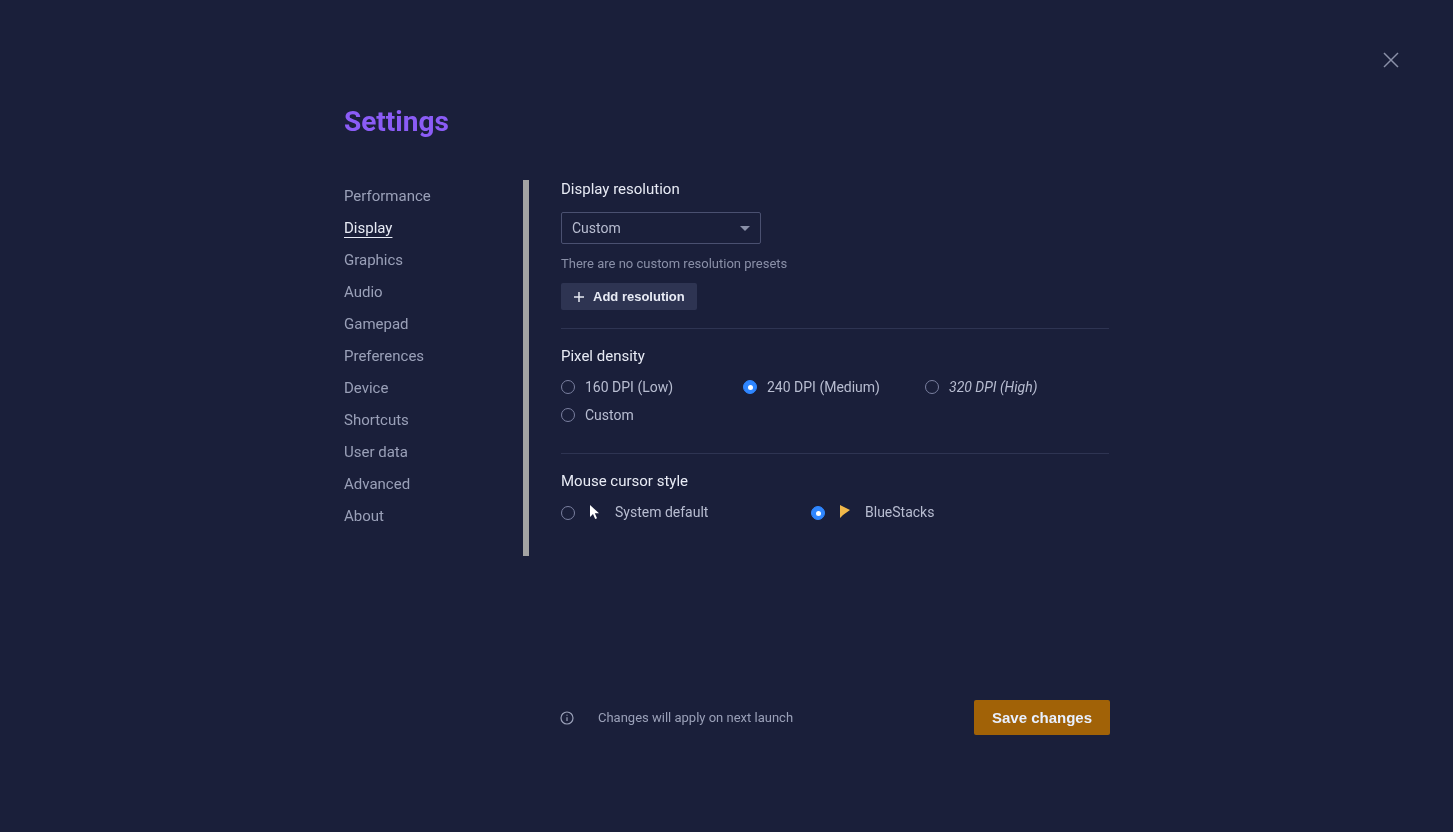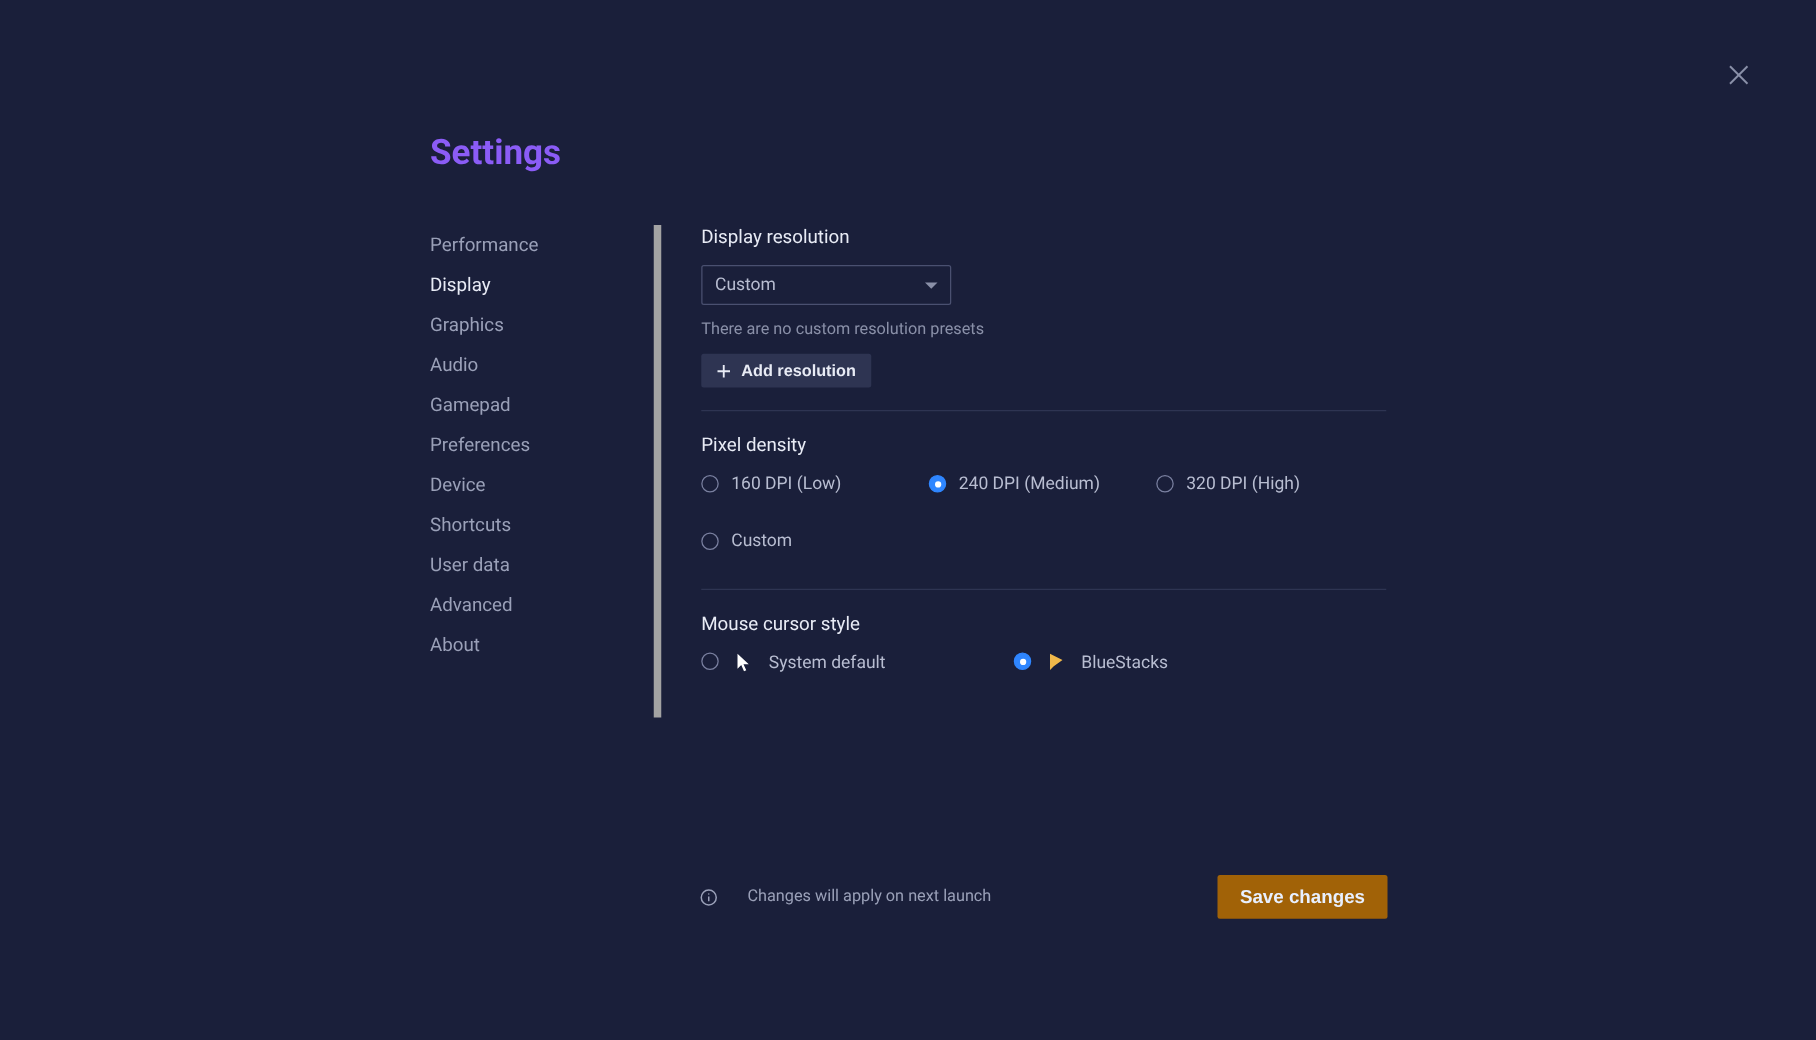--- a/index.html
+++ b/index.html
@@ -47,20 +47,21 @@
   }
   .sidebar-item {
     font-size: 15px;
     color: #9aa0b8;
     padding: 7px 0;
     cursor: pointer;
     line-height: 1.2;
   }
   .sidebar-item.active {
     color: #e8ebf5;
+    text-decoration: underline;
     text-underline-offset: 4px;
   }
 
   .main {
     flex: 1;
     padding-left: 32px;
     position: relative;
   }
   .section {
     border-bottom: 1px solid #2e3452;
@@ -114,27 +115,27 @@
     border-radius: 2px;
     cursor: pointer;
     text-align: center;
   }
   .plus-icon { display: inline-flex; }
   .plus-icon svg { width: 12px; height: 12px; }
 
   .radio-grid {
     display: flex;
     flex-wrap: wrap;
-    gap: 30px 0;
+    gap: 12px 0;
     margin-bottom: 12px;
   }
   .radio-cell { display: flex; align-items: center; gap: 10px; }
   .rc-0 { width: 182px; }
   .rc-1 { width: 182px; }
-  .rc-2 { width: 150px; }
+  .rc-2 { width: 150px; font-style: italic; }
   .rc-full { width: 100%; }
 
   .radio {
     width: 14px; height: 14px;
     border: 1.5px solid #7a80a0;
     border-radius: 50%;
     display: inline-flex;
     align-items: center;
     justify-content: center;
     flex-shrink: 0;
@@ -156,21 +157,21 @@
     font-size: 13px;
     color: #e0a94d;
   }
 
   .cursor-row {
     display: flex;
     gap: 0;
   }
   .cursor-opt {
     display: flex;
-    align-items: flex-start;
+    align-items: flex-end;
     gap: 12px;
     width: 250px;
   }
   .cursor-icon { width: 16px; display: flex; justify-content: center; }
   .cursor-label { font-size: 14px; color: #b8bdd1; }
 
   .footer {
     position: absolute;
     left: 560px;
     top: 700px;

